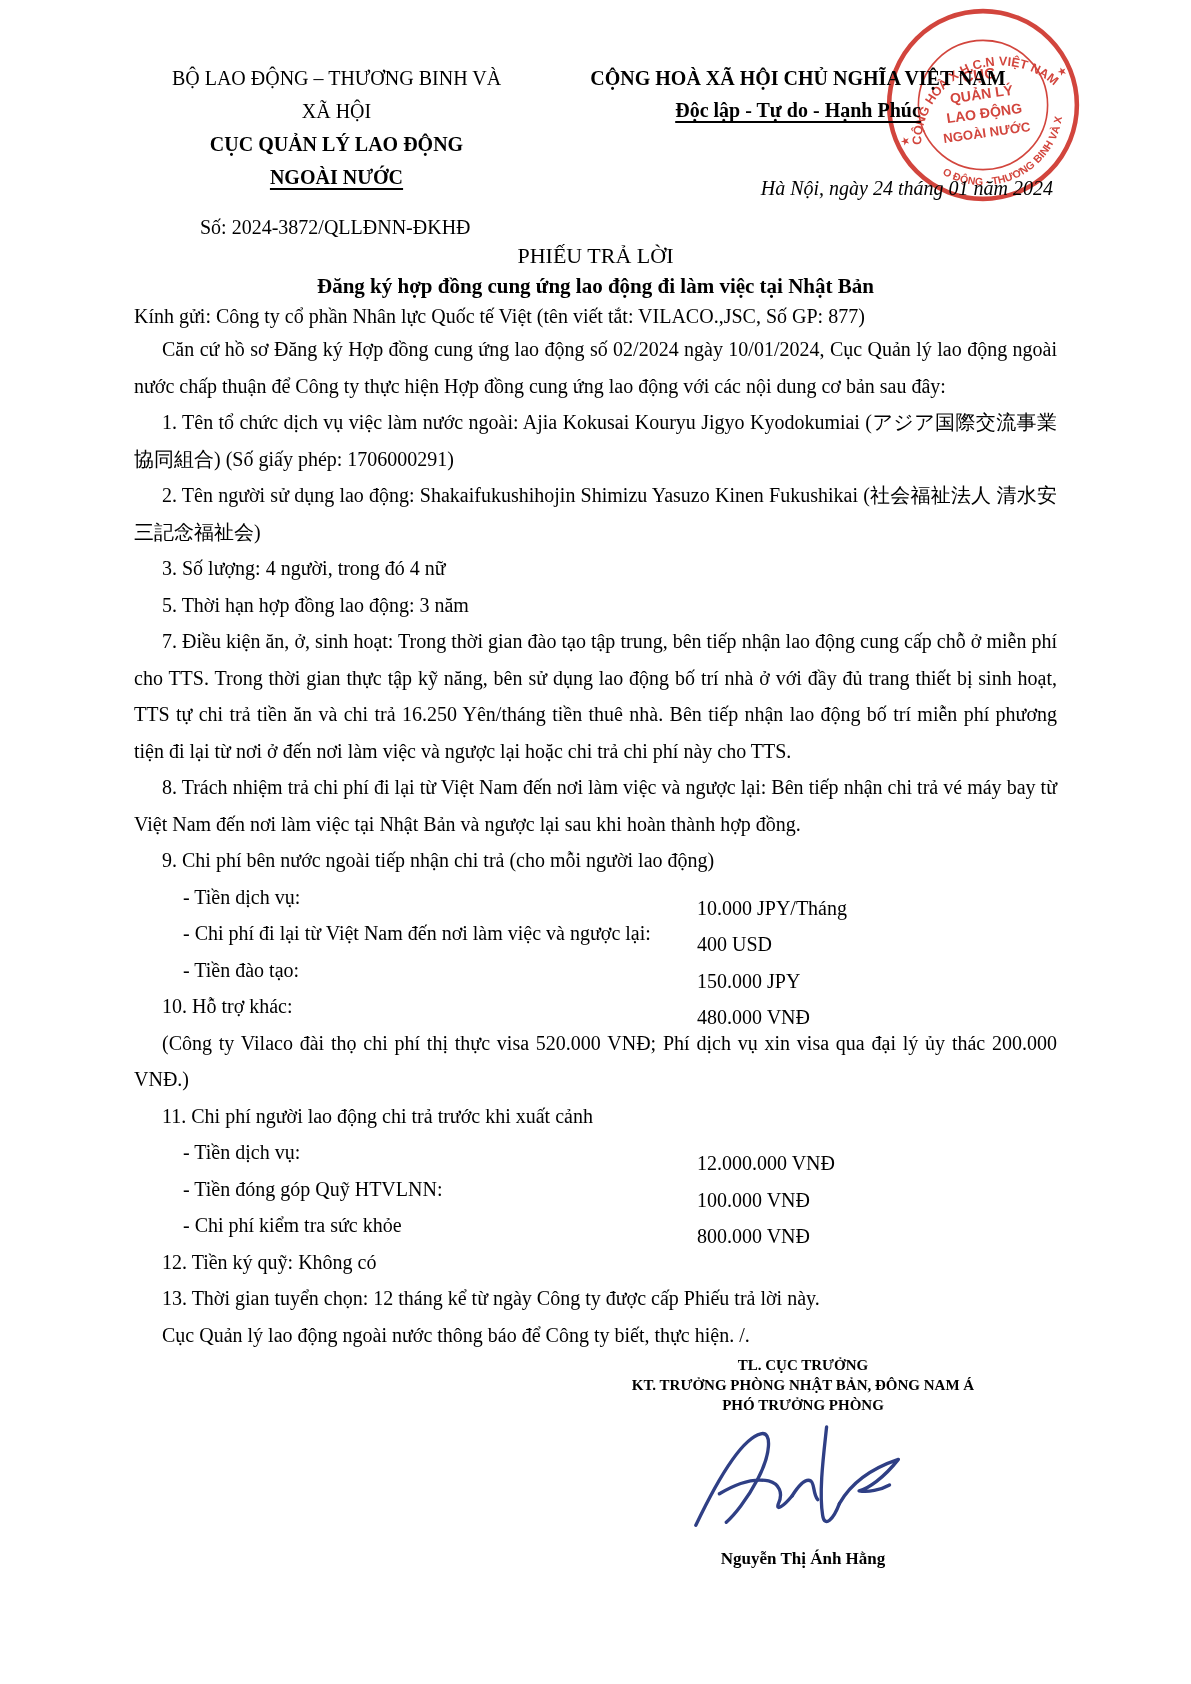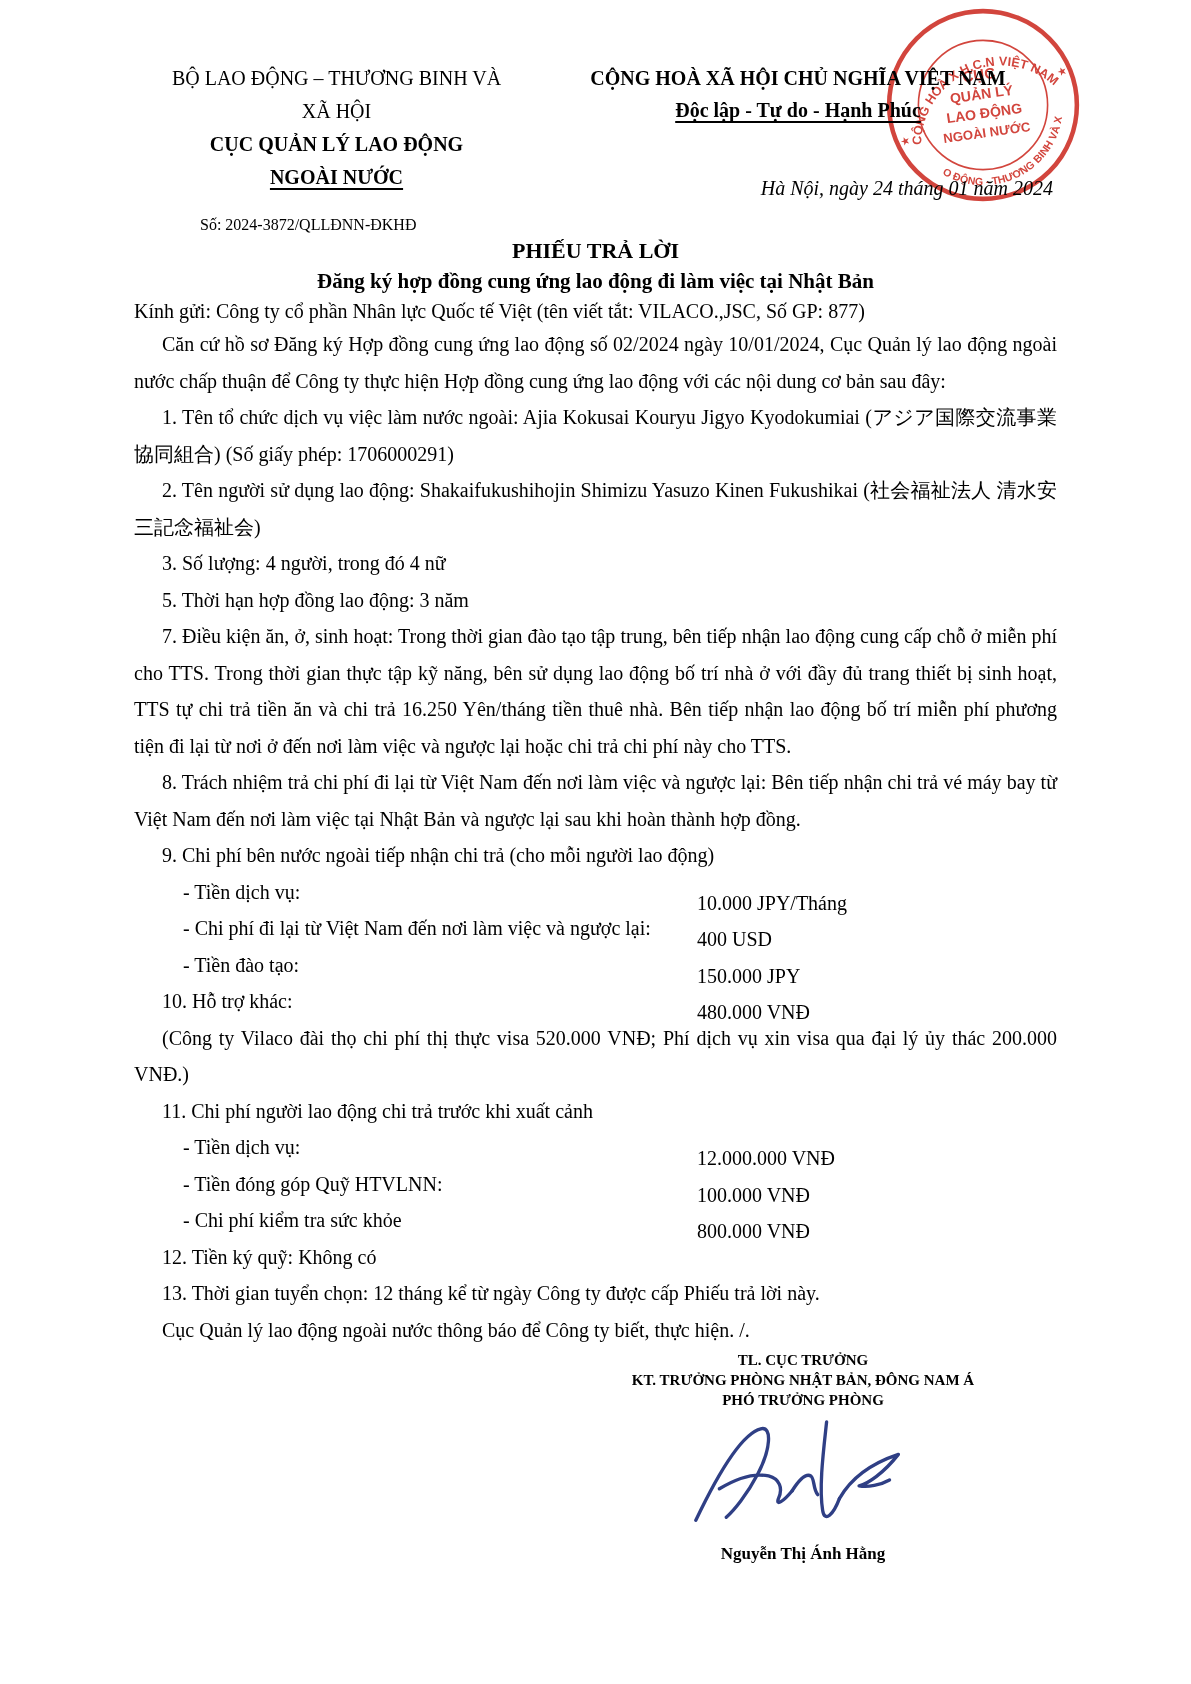--- a/index.html
+++ b/index.html
@@ -35,24 +35,24 @@
   .date-line {
     font-style: italic;
     text-align: right;
     padding-right: 4px;
     margin-top: 46px;
     font-size: 20px;
   }
   .doc-no {
     margin-top: 12px;
     padding-left: 66px;
-    font-size: 16px;
-  }
-  
-  .doc-title   { text-align: center; font-weight: bold; font-size: 22px; margin-top: 4px; }
+    font-size: 20px;
+  }
+  
+  .doc-title   { text-align: center; font-weight: normal; font-size: 22px; margin-top: 4px; }
   .doc-subtitle{ text-align: center; font-weight: bold; font-size: 21px; margin-top: 5px; }
   .recipient   { text-align: left; font-size: 20px; margin-top: 6px; }
   
   .body {
     margin-top: 3px;
     font-size: 20px;
     line-height: 36.5px;
     text-align: justify;
   }
   .para { text-indent: 28px; }

